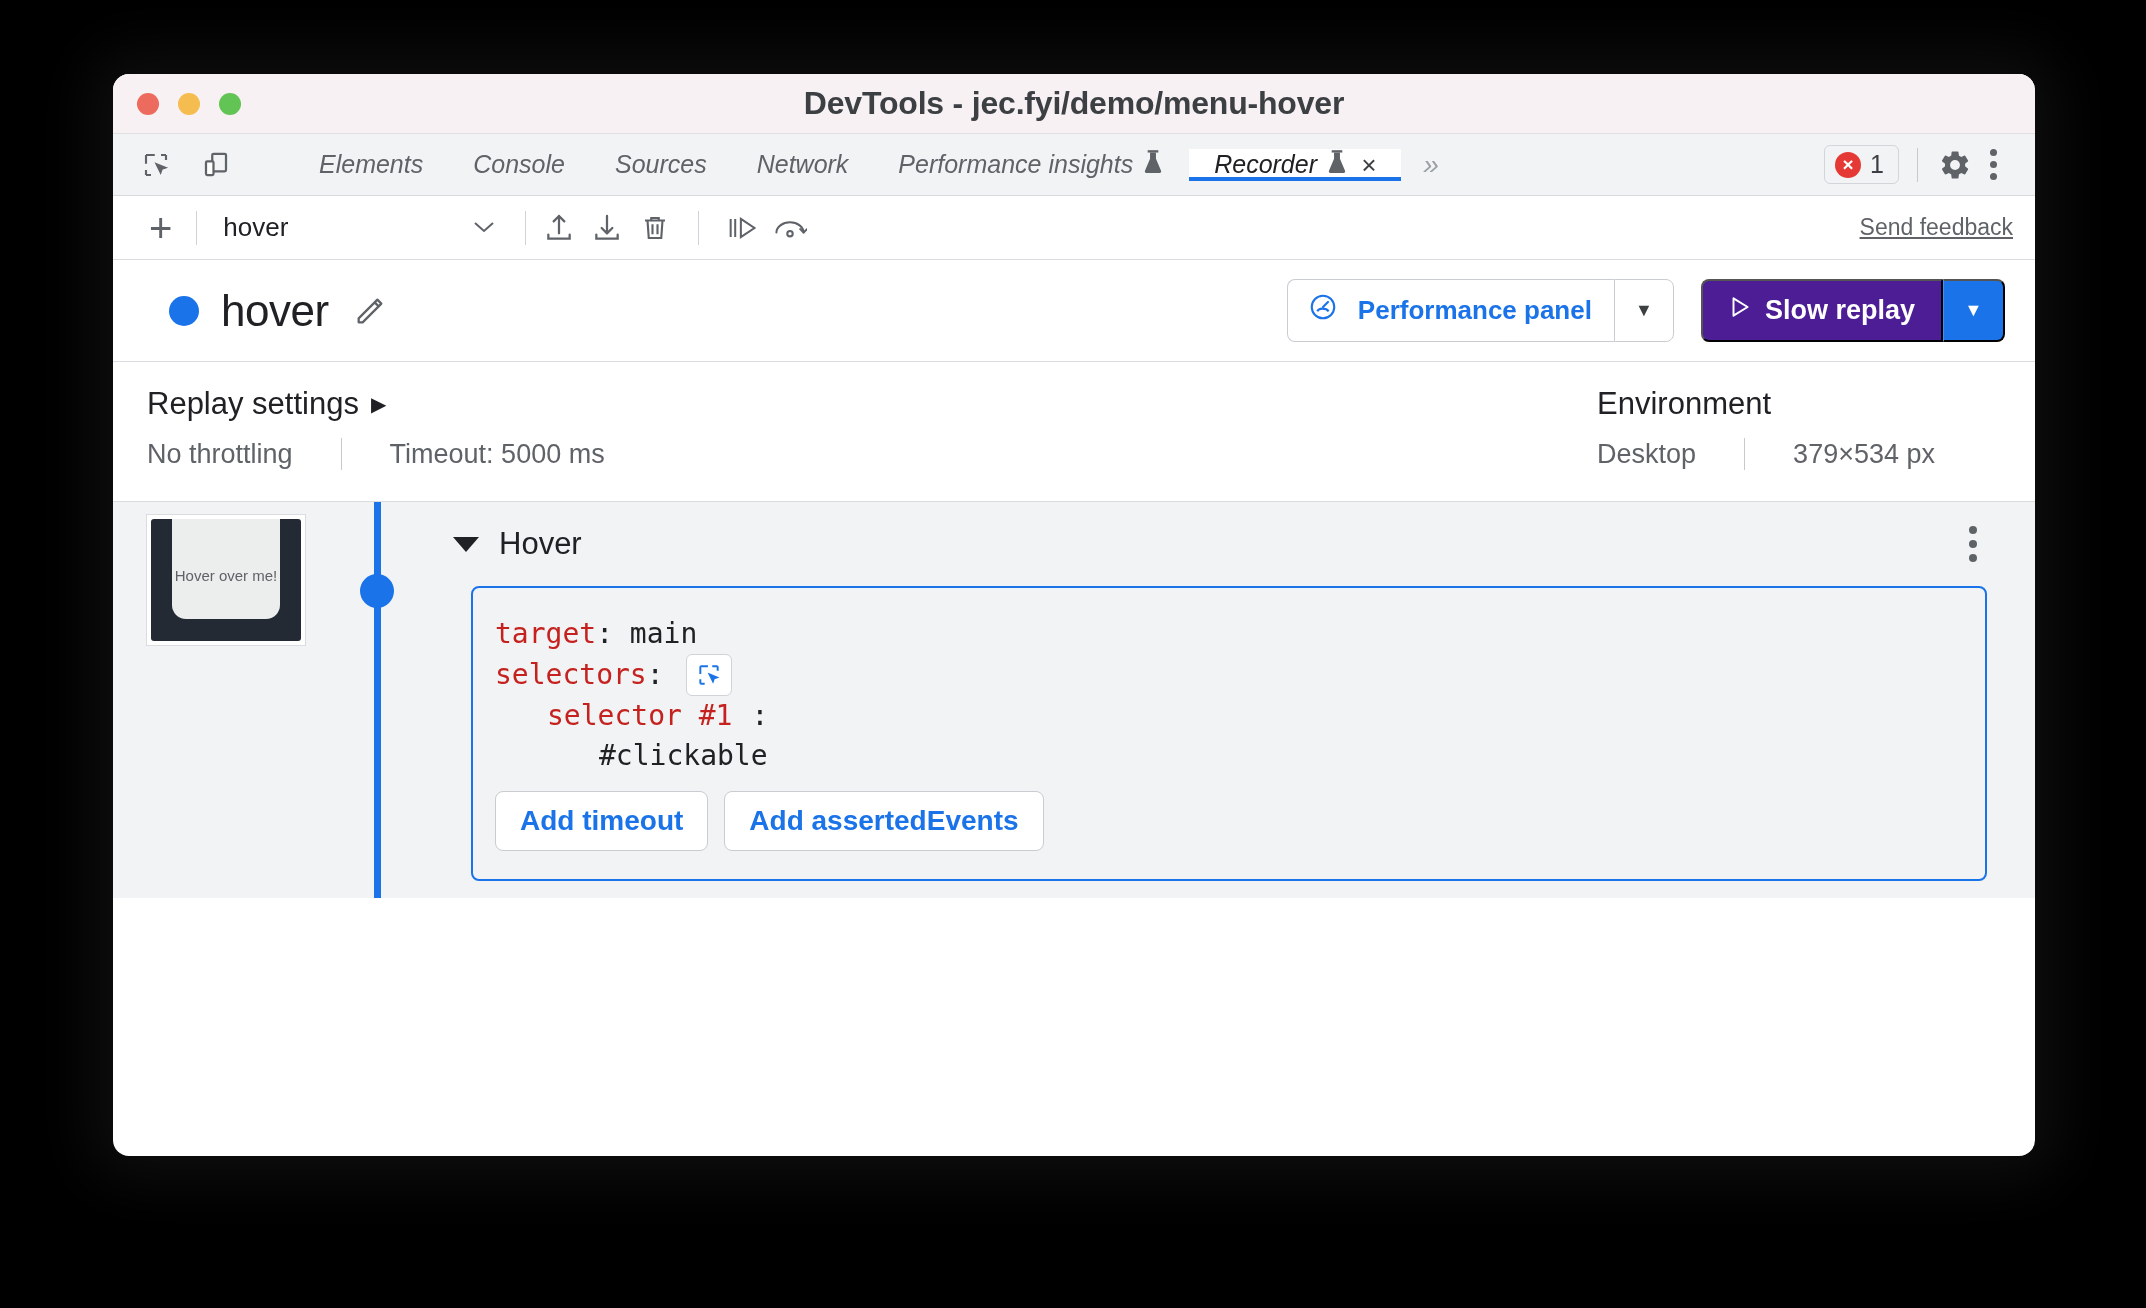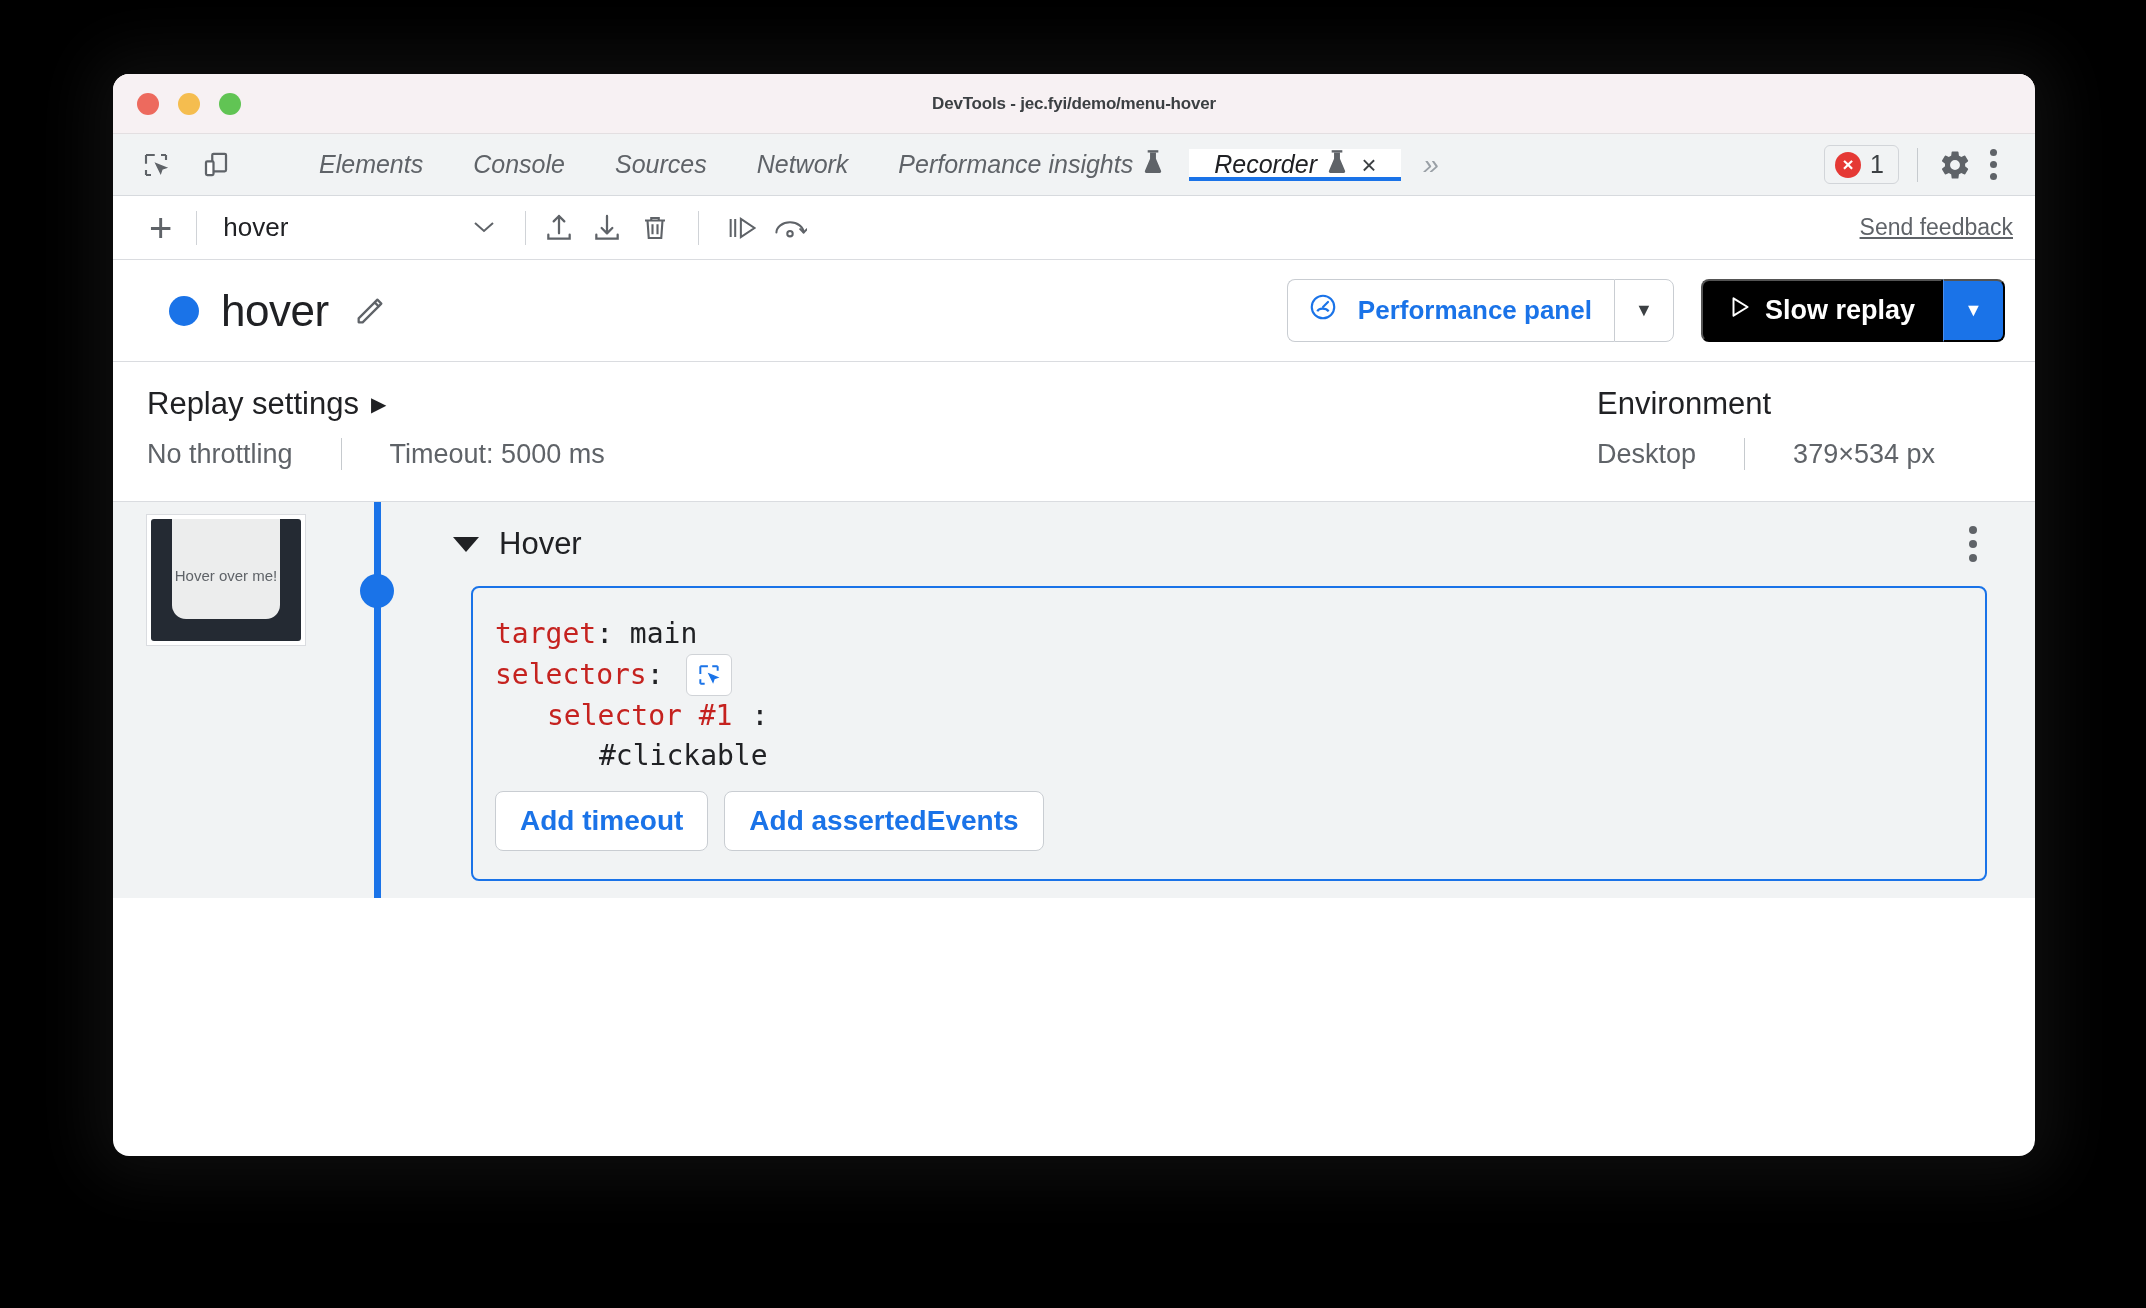--- a/index.html
+++ b/index.html
@@ -37,21 +37,21 @@
   }
   .traffic { display: flex; gap: 19px; padding-left: 24px; }
   .dot { width: 22px; height: 22px; border-radius: 50%; }
   .dot.red    { background: #ed6a5e; }
   .dot.yellow { background: #f5bd4f; }
   .dot.green  { background: #61c454; }
   .win-title {
     position: absolute;
     left: 0; right: 0;
     text-align: center;
-    font-size: 17px;
+    font-size: 32px;
     font-weight: bold;
     color: #3c4043;
     letter-spacing: -0.2px;
   }
 
   
   .tabbar {
     height: 62px;
     background: #f1f3f4;
     border-bottom: 1px solid #d7dade;
@@ -179,21 +179,21 @@
     border: 1px solid #c9cdd2;
     border-radius: 0 8px 8px 0;
     background: #fff;
     display: flex; align-items: center; justify-content: center;
     width: 60px;
     color: #3c4043;
     font-size: 18px;
   }
   .btn-primary {
     display: flex; align-items: center; gap: 12px;
-    background: #000000;
+    background: #4c1d95;
     border-radius: 8px 0 0 8px;
     color: #fff;
     font-size: 27px; font-weight: bold;
     padding: 13px 26px 13px 24px;
     white-space: nowrap;
   }
   .btn-primary-caret {
     background: #1a73e8;
     border-radius: 0 8px 8px 0;
     width: 62px;

